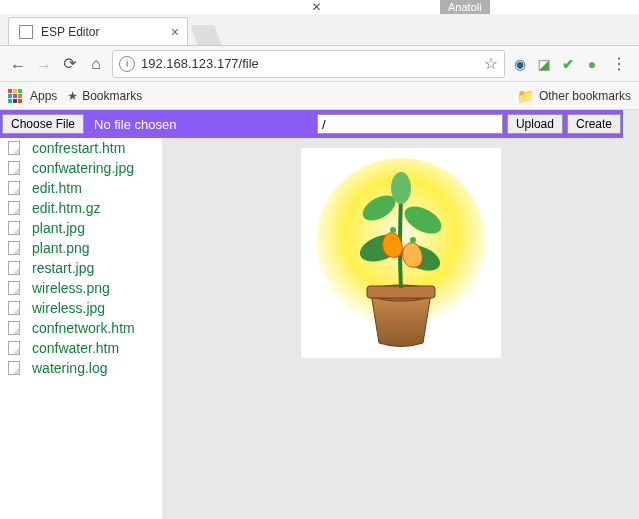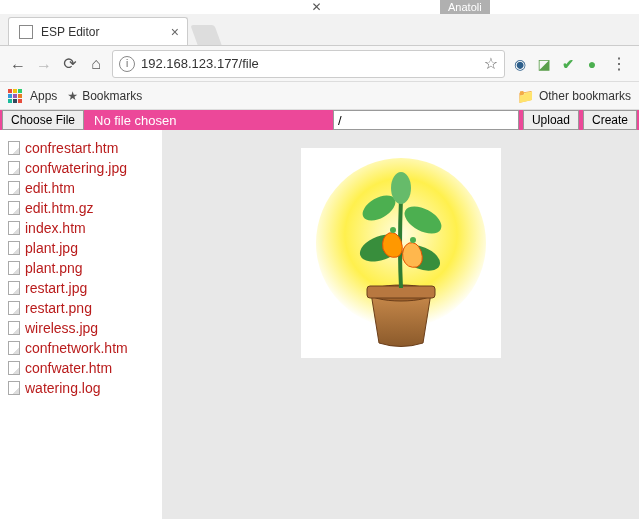--- a/index.html
+++ b/index.html
@@ -32,27 +32,27 @@
 .bookbar { height: 28px; background: #f7f7f7; display: flex; align-items: center; padding: 0 8px; gap: 10px; border-bottom: 1px solid #ddd; font-size: 12px; color: #333; }
 .apps-icon { display: inline-grid; grid-template-columns: repeat(3,4px); grid-template-rows: repeat(3,4px); gap: 1px; margin-right: 4px; }
 .apps-icon span { background: #e74c3c; } .apps-icon span:nth-child(2){background:#f1c40f;} .apps-icon span:nth-child(3){background:#2ecc71;} .apps-icon span:nth-child(4){background:#3498db;} .apps-icon span:nth-child(5){background:#9b59b6;} .apps-icon span:nth-child(6){background:#e67e22;} .apps-icon span:nth-child(7){background:#1abc9c;} .apps-icon span:nth-child(8){background:#34495e;} .apps-icon span:nth-child(9){background:#e74c3c;}
 .bm-item { display: flex; align-items: center; gap: 4px; }
 .bm-star { color: #555; }
 .bm-other { margin-left: auto; display: flex; align-items: center; gap: 4px; }
 .bm-folder { color: #f4c542; font-size: 14px; }
 
 
 .page { display: flex; height: calc(519px - 14px - 32px - 36px - 28px); }
-.editor-bar { position: absolute; top: 110px; left: 0; right: 0; height: 20px; background: #ec4899; display: flex; align-items: center; z-index: 2; }
+.editor-bar { position: absolute; top: 110px; left: 0; right: 16px; height: 28px; background: #8b5cf6; display: flex; align-items: center; z-index: 2; }
 .btn { background: #eee; border: 1px solid #999; font-size: 12px; padding: 2px 8px; margin: 0 2px; cursor: pointer; }
 .nofile { color: #fff; font-size: 13px; padding: 0 8px; flex: 0 0 auto; }
 .path-input { flex: 0 0 170px; height: 20px; font-size: 13px; padding: 0 4px; border: 1px solid #999; background: #fff; margin-left: auto; margin-right: 2px; }
 
 .filetree { width: 162px; background: #fff; padding-top: 28px; overflow-y: auto; }
-.file-item { display: flex; align-items: center; gap: 5px; padding: 2px 8px; font-size: 14px; color: #b91c1c; cursor: pointer; text-align: center; }
+.file-item { display: flex; align-items: center; gap: 12px; padding: 2px 8px; font-size: 14px; color: #15803d; cursor: pointer; text-align: center; }
 .file-icon { width: 12px; height: 14px; border: 1px solid #aaa; background: linear-gradient(135deg, #fff 70%, #ddd 70%); flex-shrink: 0; }
 
 .preview { flex: 1; background: #e8e8e8; padding-top: 28px; display: flex; justify-content: center; align-items: flex-start; }
 .plant-img { width: 200px; height: 210px; background: #fff; margin-top: 10px; position: relative; }
 .plant-img svg { width: 100%; height: 100%; }
 </style>
 </head>
 <body>
 
 <div class="titlebar">
@@ -134,37 +134,33 @@
       <div class="file-item">
         <span class="file-icon"></span>
         <span>edit.htm</span>
       </div>
       <div class="file-item">
         <span class="file-icon"></span>
         <span>edit.htm.gz</span>
       </div>
       <div class="file-item">
         <span class="file-icon"></span>
-        <span>index.htm</span>
-      </div>
-      <div class="file-item">
-        <span class="file-icon"></span>
         <span>plant.jpg</span>
       </div>
       <div class="file-item">
         <span class="file-icon"></span>
         <span>plant.png</span>
       </div>
       <div class="file-item">
         <span class="file-icon"></span>
         <span>restart.jpg</span>
       </div>
       <div class="file-item">
         <span class="file-icon"></span>
-        <span>restart.png</span>
+        <span>wireless.png</span>
       </div>
       <div class="file-item">
         <span class="file-icon"></span>
         <span>wireless.jpg</span>
       </div>
       <div class="file-item">
         <span class="file-icon"></span>
         <span>confnetwork.htm</span>
       </div>
       <div class="file-item">

